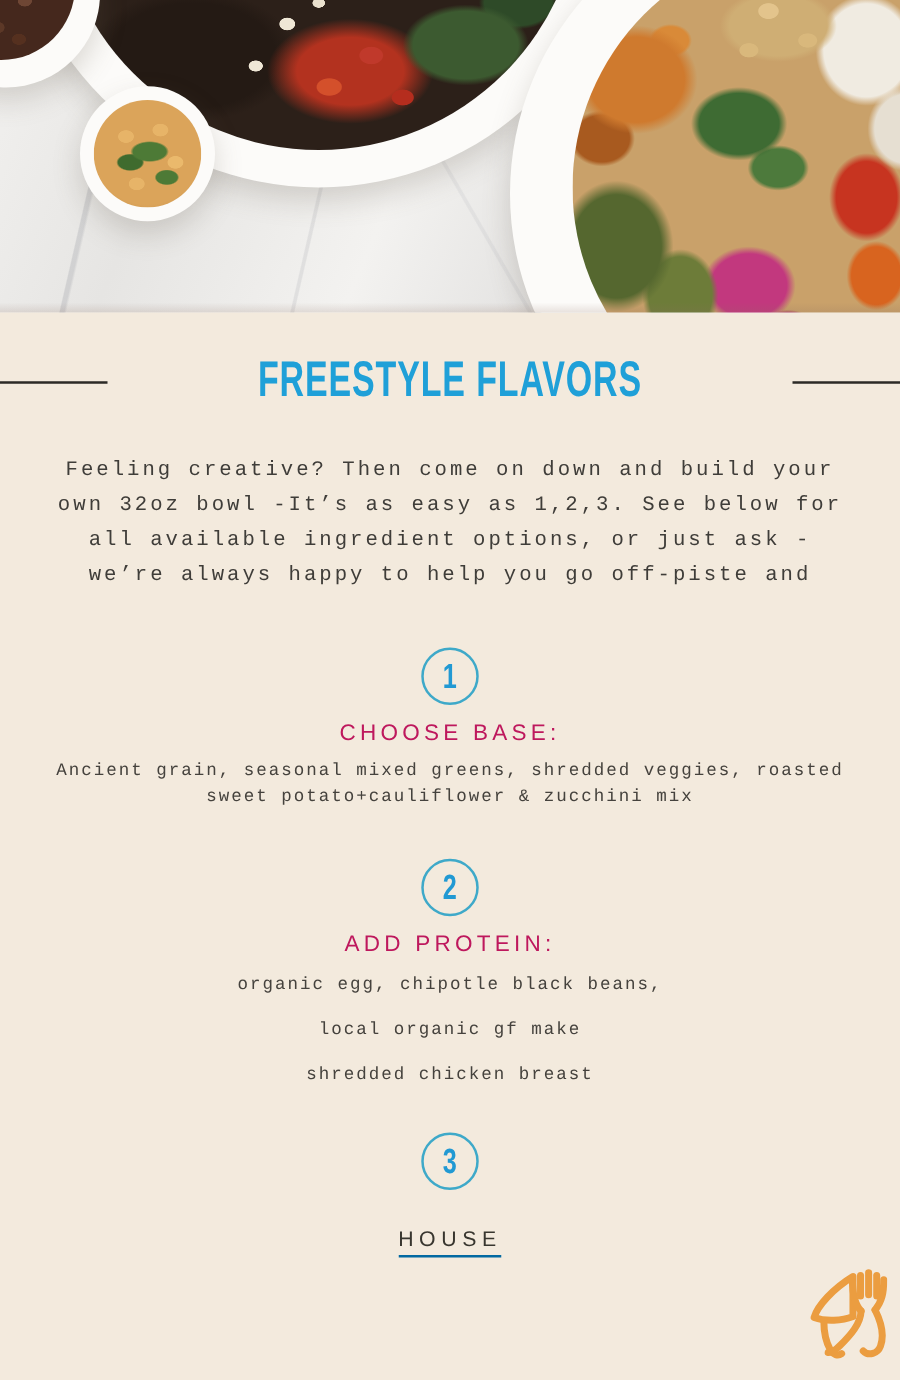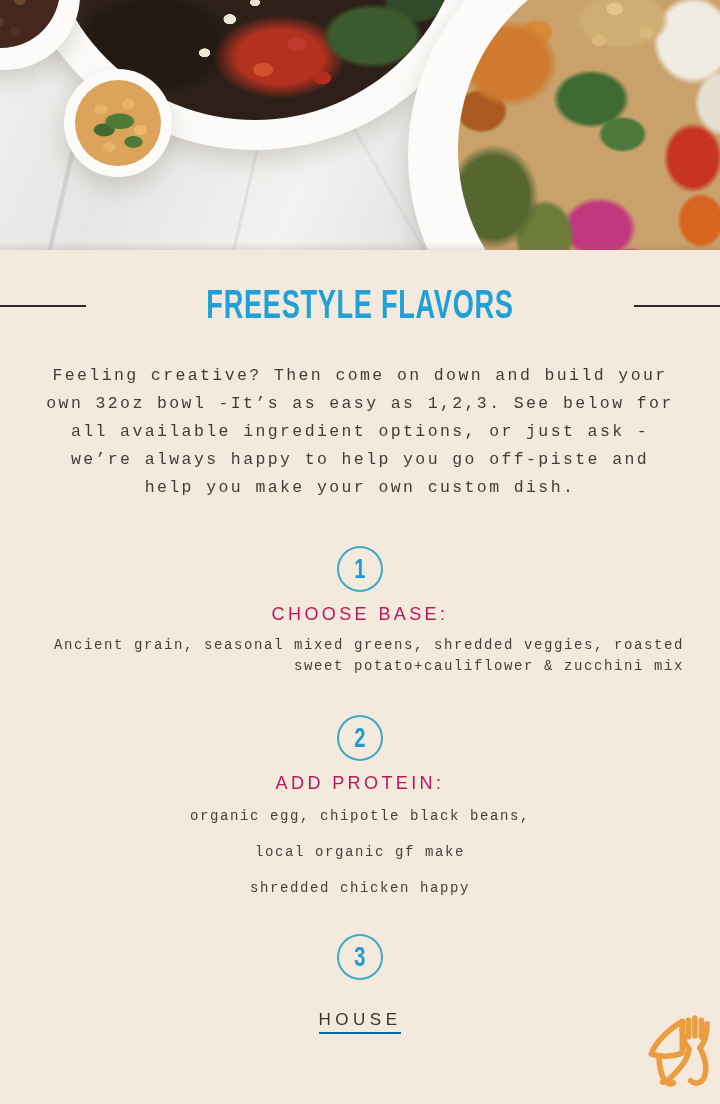--- a/index.html
+++ b/index.html
@@ -116,21 +116,21 @@
   .step-circle.c2 { margin-top:38px; }
   .step-circle.c3 { margin-top:36px; }
   .step-number { font-size:28px; line-height:1; font-weight:bold; color:#2199d3;
     transform:scaleX(.72); }
 
   .step-heading { margin-top:12px; font-size:18px; letter-spacing:3.4px;
     color:#be185d; font-weight:400; }
 
   .step-items { font-family:"Liberation Mono","DejaVu Sans Mono",monospace;
     color:#45423d; font-size:14px; letter-spacing:1.6px; }
-  .base-items { margin:10px auto 0; max-width:648px; line-height:21px;text-align:right; }
+  .base-items { margin:10px auto 0; max-width:648px; line-height:21px; }
   .protein-line { margin-top:16px; line-height:20px; }
   .protein-line.first { margin-top:12px; }
 
   .house-link { display:inline-block; margin-top:30px; font-size:17px; letter-spacing:4.5px;
     color:#38362f; font-weight:400; border-bottom:2px solid #0369a1; padding-bottom:2px;
     text-decoration:none; }
 
   .logo { position:absolute; left:628px; top:1006px; width:82px; height:96px; }
   .logo svg { width:100%; height:100%; }
 </style>
@@ -155,39 +155,38 @@
 
   <div class="content">
 
     <h1 class="title">FREESTYLE FLAVORS</h1>
 
     <div class="intro">
       <div>Feeling creative? Then come on down and build your</div>
       <div>own 32oz bowl -It’s as easy as 1,2,3. See below for</div>
       <div>all available ingredient options, or just ask -</div>
       <div>we’re always happy to help you go off-piste and</div>
-      <div>help you make your own custom dish.</div>
     </div>
 
     
     <div class="step-circle c1">
       <span class="step-number">1</span>
     </div>
     <div class="step-heading">CHOOSE BASE:</div>
     <div class="step-items base-items">Ancient grain, seasonal mixed greens, shredded veggies, roasted sweet potato+cauliflower &amp; zucchini mix</div>
 
     
     <div class="step-circle c2">
       <span class="step-number">2</span>
     </div>
     <div class="step-heading">ADD PROTEIN:</div>
     <div class="step-items">
       <div class="protein-line first">organic egg, chipotle black beans,</div>
       <div class="protein-line">local organic gf make</div>
-      <div class="protein-line">shredded chicken happy</div>
+      <div class="protein-line">shredded chicken breast</div>
     </div>
 
     
     <div class="step-circle c3">
       <span class="step-number">3</span>
     </div>
 
     <a class="house-link" href="#">HOUSE</a>
 
   </div>

